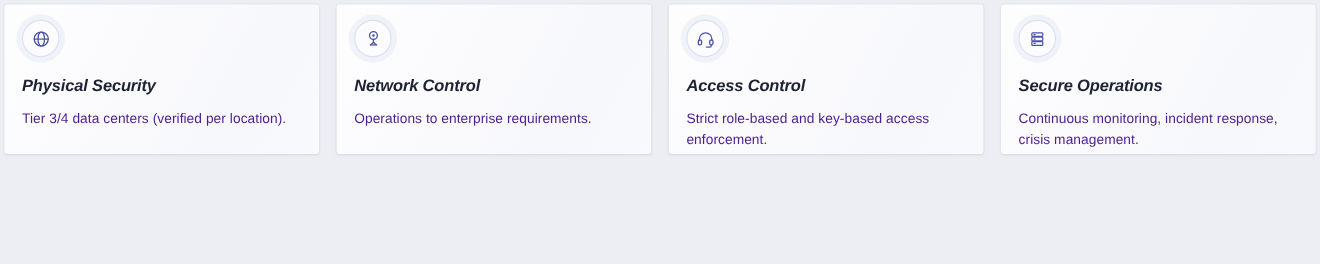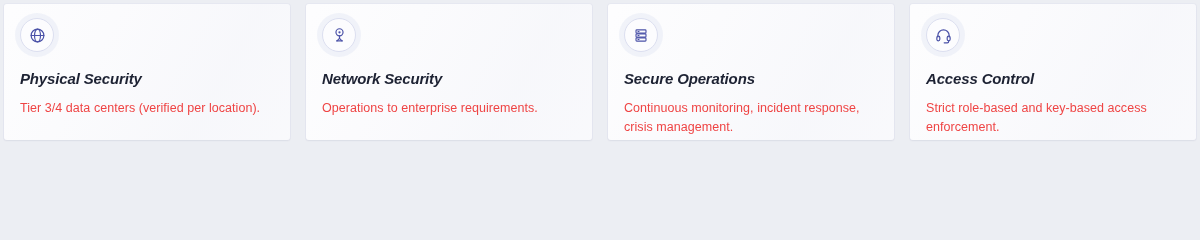--- a/index.html
+++ b/index.html
@@ -78,21 +78,21 @@
     letter-spacing: -0.15px;
     line-height: 1.1;
     margin-bottom: 11px;
     font-style: italic;
   }
 
   .card-desc {
     position: relative;
     z-index: 2;
     font-size: 12.5px;
-    color: #ef4444;
+    color: #4c1d95;
     line-height: 1.55;
     letter-spacing: 0.05px;
     max-width: 260px;
   }
 </style>
 </head>
 <body>
 
 <div class="cards-grid">
 
@@ -112,45 +112,45 @@
     <div class="icon-badge">
       <svg width="17" height="17" viewBox="0 0 24 24" fill="none" stroke="#4b52a8" stroke-width="1.7" stroke-linecap="round">
         <circle cx="12" cy="7.5" r="5"></circle>
         <line x1="12" y1="12.5" x2="12" y2="16"></line>
         <line x1="8" y1="19.5" x2="16" y2="19.5"></line>
         <line x1="12" y1="16" x2="8.5" y2="19.5"></line>
         <line x1="12" y1="16" x2="15.5" y2="19.5"></line>
         <circle cx="12" cy="7.5" r="1.6" fill="#4b52a8" stroke="none"></circle>
       </svg>
     </div>
-    <div class="card-title">Network Security</div>
+    <div class="card-title">Network Control</div>
     <div class="card-desc">Operations to enterprise requirements.</div>
+  </div>
+
+  <div class="card">
+    <div class="icon-badge">
+      <svg width="17" height="17" viewBox="0 0 24 24" fill="none" stroke="#4b52a8" stroke-width="1.7" stroke-linecap="round" stroke-linejoin="round">
+        <path d="M4 14v-2a8 8 0 0 1 16 0v2"></path>
+        <rect x="2.6" y="13" width="4.2" height="6.5" rx="2.1"></rect>
+        <rect x="17.2" y="13" width="4.2" height="6.5" rx="2.1"></rect>
+        <path d="M19.3 19.5v0.8a2 2 0 0 1-2 2H13"></path>
+      </svg>
+    </div>
+    <div class="card-title">Access Control</div>
+    <div class="card-desc">Strict role-based and key-based access enforcement.</div>
   </div>
 
   <div class="card">
     <div class="icon-badge">
       <svg width="16" height="17" viewBox="0 0 24 24" fill="none" stroke="#4b52a8" stroke-width="1.7" stroke-linejoin="round">
         <rect x="4.5" y="3.5" width="15" height="5" rx="1.2"></rect>
         <rect x="4.5" y="9.5" width="15" height="5" rx="1.2"></rect>
         <rect x="4.5" y="15.5" width="15" height="5" rx="1.2"></rect>
         <line x1="7.5" y1="6" x2="9" y2="6" stroke-linecap="round"></line>
         <line x1="7.5" y1="12" x2="9" y2="12" stroke-linecap="round"></line>
         <line x1="7.5" y1="18" x2="9" y2="18" stroke-linecap="round"></line>
       </svg>
     </div>
     <div class="card-title">Secure Operations</div>
     <div class="card-desc">Continuous monitoring, incident response, crisis management.</div>
   </div>
 
-  <div class="card">
-    <div class="icon-badge">
-      <svg width="17" height="17" viewBox="0 0 24 24" fill="none" stroke="#4b52a8" stroke-width="1.7" stroke-linecap="round" stroke-linejoin="round">
-        <path d="M4 14v-2a8 8 0 0 1 16 0v2"></path>
-        <rect x="2.6" y="13" width="4.2" height="6.5" rx="2.1"></rect>
-        <rect x="17.2" y="13" width="4.2" height="6.5" rx="2.1"></rect>
-        <path d="M19.3 19.5v0.8a2 2 0 0 1-2 2H13"></path>
-      </svg>
-    </div>
-    <div class="card-title">Access Control</div>
-    <div class="card-desc">Strict role-based and key-based access enforcement.</div>
-  </div>
-
 </div>
 
 </body></html>

